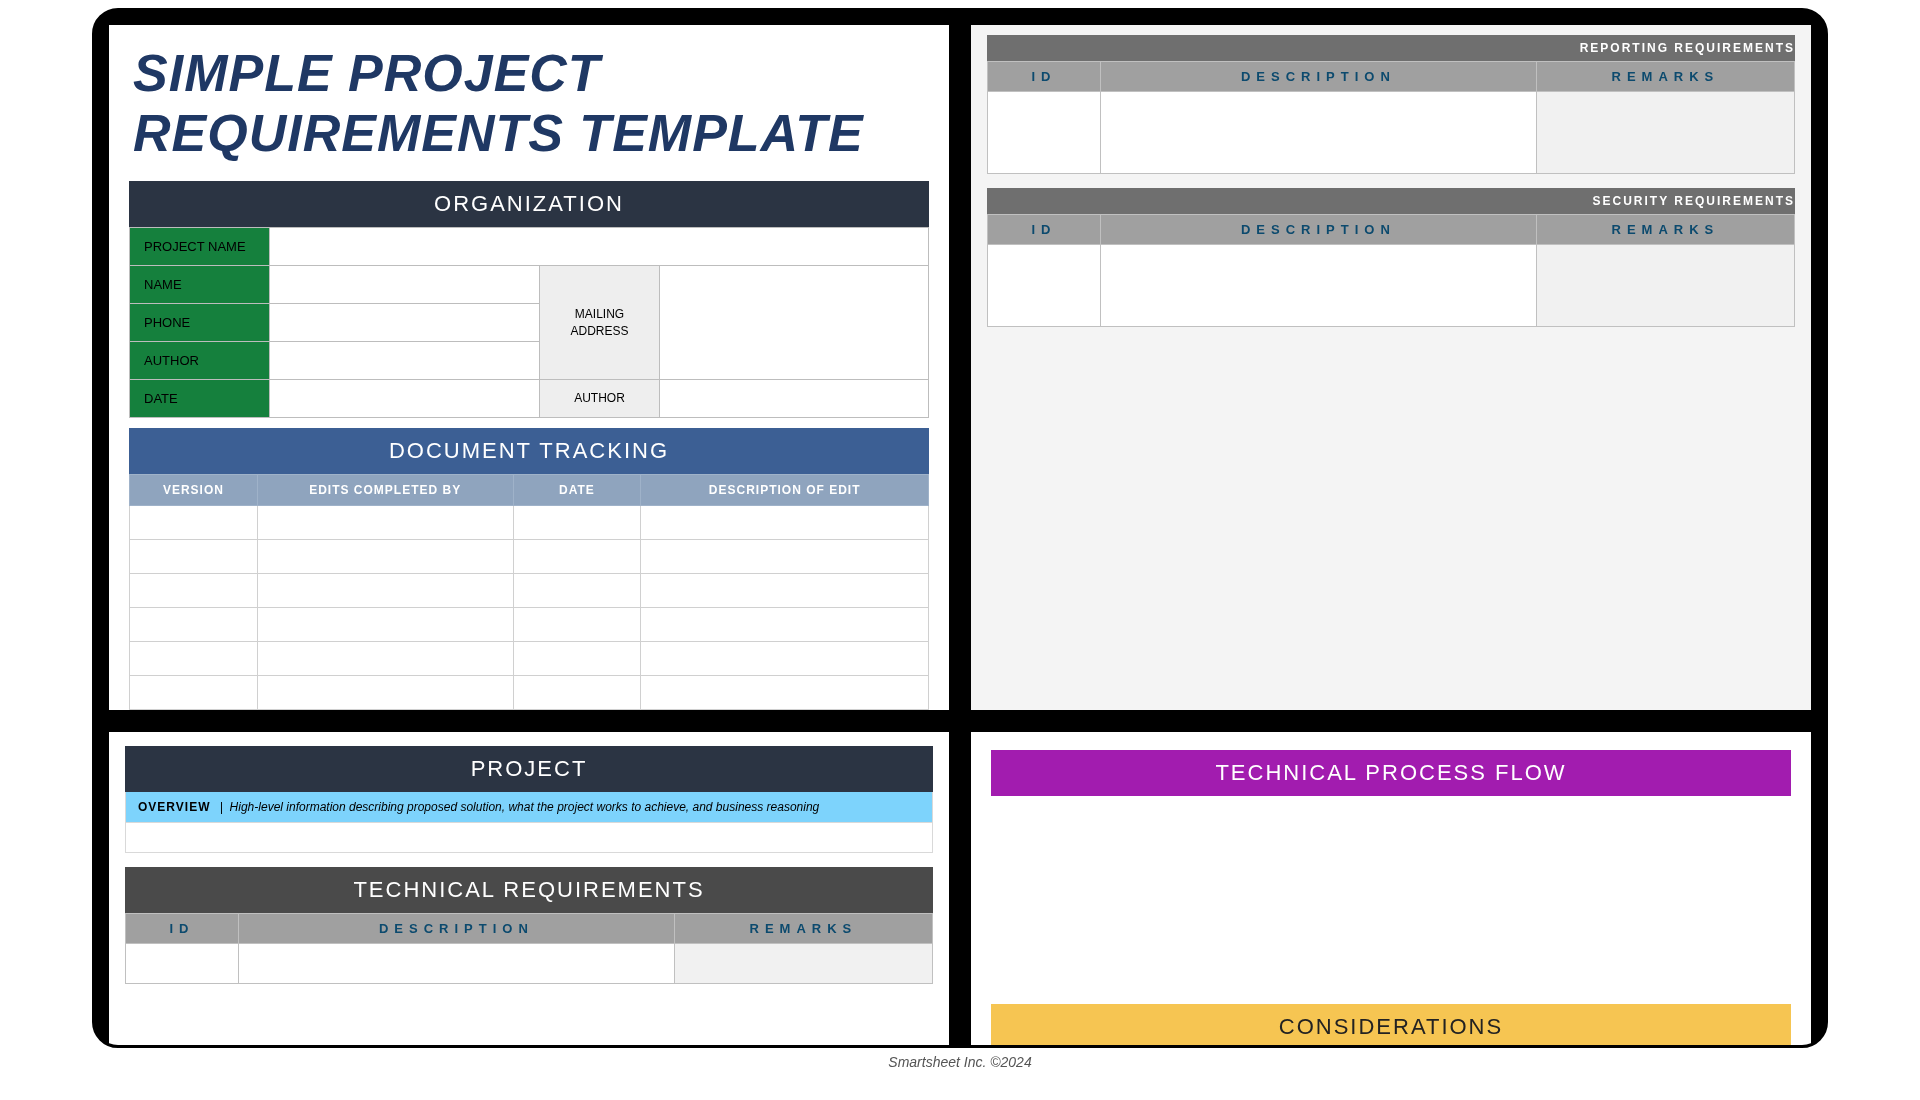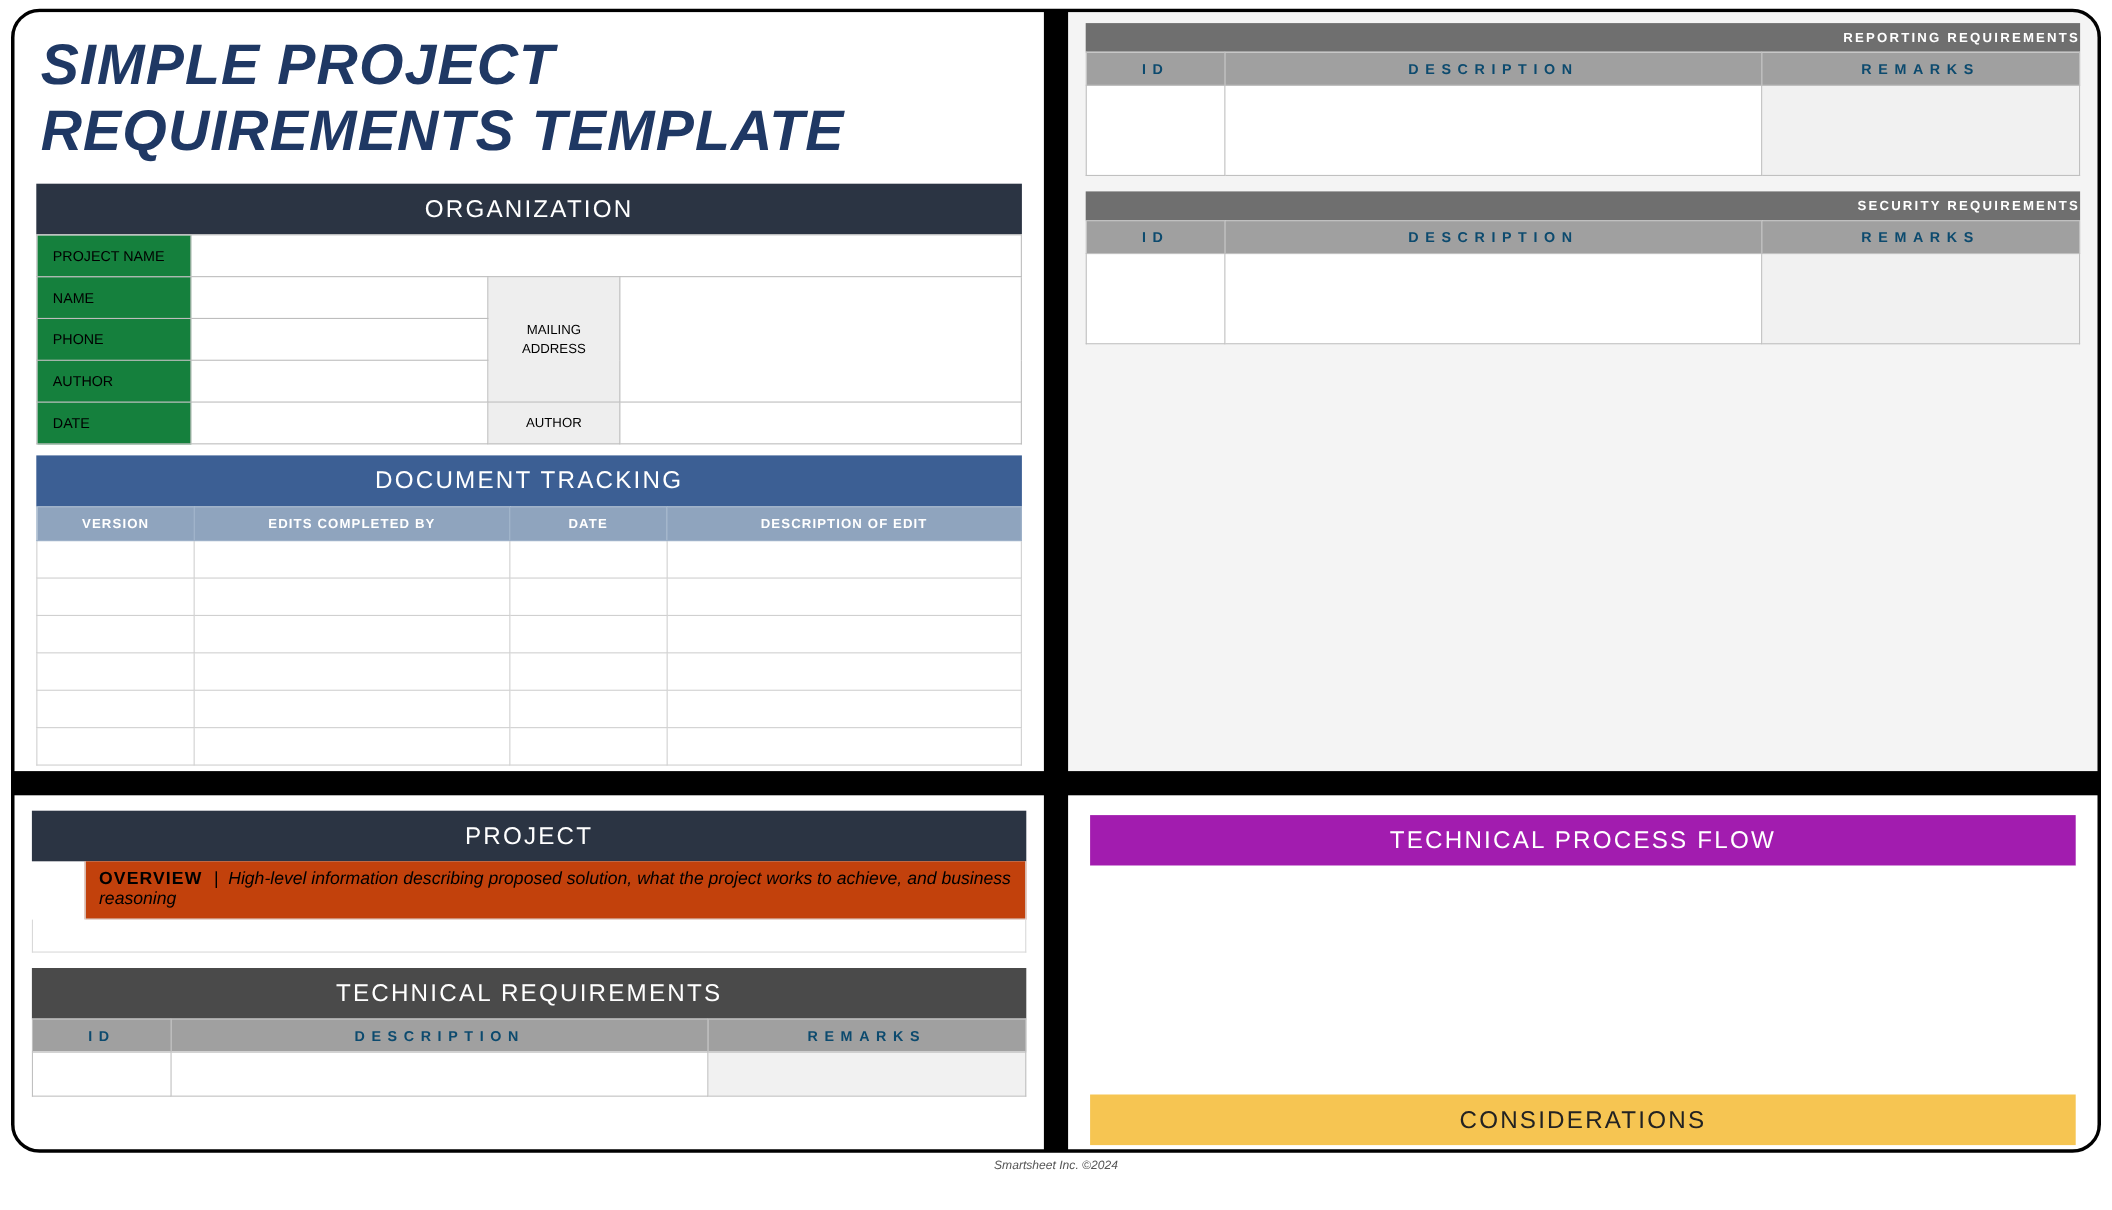--- a/index.html
+++ b/index.html
@@ -13,25 +13,26 @@
     width: 1920px;
     height: 1100px;
     position: relative;
     display: flex;
     flex-direction: column;
     align-items: center;
     justify-content: flex-start;
     padding-top: 8px;
   }
   .frame {
-    width: 1900px;
+    width: 1736px;
     height: 1040px;
     border: 3px solid #000;
     border-radius: 26px;
     background: #000;
+    padding: 14px;
     display: grid;
     grid-template-columns: 1fr 1fr;
     grid-template-rows: auto auto;
     gap: 22px;
     overflow: hidden;
   }
   .panel {
     background: #fff;
     padding: 0;
   }
@@ -97,27 +98,26 @@
   }
   table.track td {
     border: 1px solid #d0d0d0;
     height: 34px;
     background: #fff;
   }
 
   
   .panel-b { padding: 14px 16px 0 16px; display: flex; flex-direction: column; gap: 0; }
   .overview-row {
-    background: #c2410c;
-    font-size: 16px;
+    background: #7dd3fc;
+    font-size: 12px;
     font-style: italic;
     padding: 8px 12px;
     border: 1px solid #d9d9d9;
     border-top: none;
-    margin-left: 48px;
   }
   .overview-row b { font-style: normal; letter-spacing: 1px; margin-right: 6px; }
   .blankrow { height: 30px; border: 1px solid #d9d9d9; border-top: none; background: #fff; }
 
   .spacer-sm { height: 14px; }
 
   table.req { width: 100%; border-collapse: collapse; }
   table.req th,
   table.req td {
     border: 1px solid #c0c0c0;
@@ -156,21 +156,21 @@
   .panel-d .area {
     border: none;
     background: #fff;
   }
   .panel-d .area.h180 { height: 180px; }
   .panel-d .gap { height: 28px; }
 
   .caption {
     margin-top: 6px;
     text-align: center;
-    font-size: 11px;
+    font-size: 14px;
     font-style: italic;
     color: #555;
   }
 </style>
 </head>
 <body>
 
 <div class="canvas">
   <div class="frame">
 

